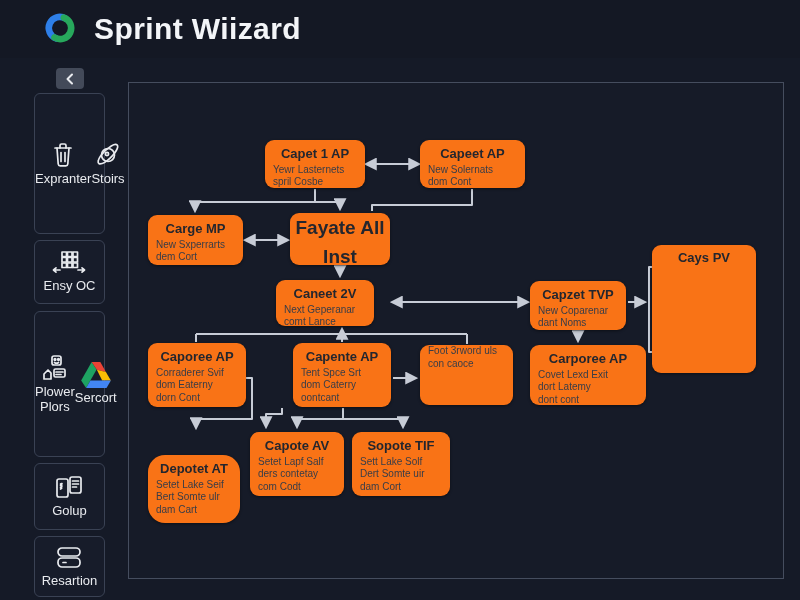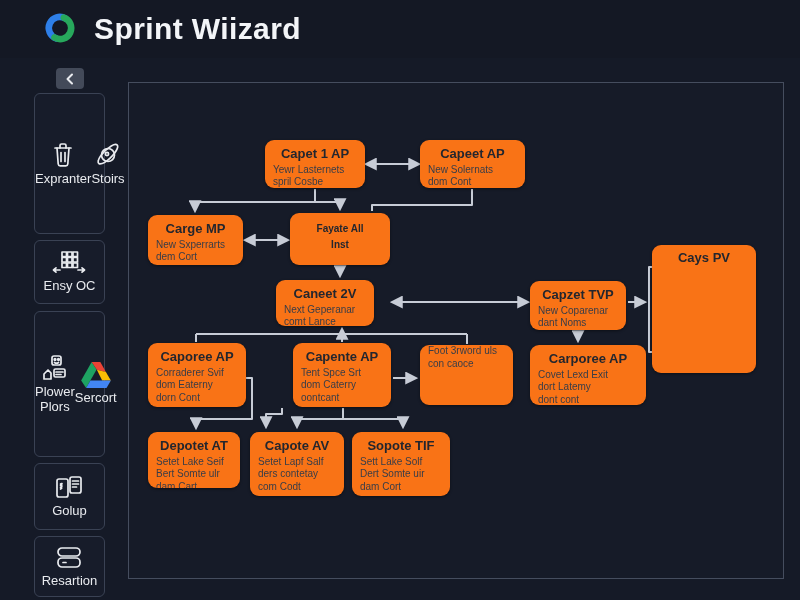--- a/index.html
+++ b/index.html
@@ -46,21 +46,21 @@
     color:#262a33;box-shadow:0 1px 3px rgba(0,0,0,.45);overflow:hidden;cursor:pointer;
   }
   .node-title{
     font-size:13px;font-weight:700;text-align:center;margin:6px 5px 2px;
     white-space:pre-line;line-height:1.2;color:#23262e;
   }
   .node-body{
     font-size:10px;text-align:left;margin:0 8px;line-height:1.28;
     white-space:pre-line;color:#383d48;
   }
-  .node.big .node-title{font-size:10px;margin-top:8px;line-height:1.55;}
+  .node.big .node-title{font-size:19px;margin-top:0;line-height:1.55;}
   .node.small-text .node-title{margin-top:5px;}
   .node.small-text .node-body{font-size:9.5px;line-height:1.22;margin:0 7px;}
 </style>
 </head>
 <body>
 
 <div class="stage">
 
   <div class="header">
     <svg class="logo" viewBox="0 0 40 40">
@@ -270,21 +270,21 @@
       <div class="node" style="left: 420px; top: 345px; width: 93px; height: 60px;">
         <div class="node-body">Foot 3rword uls
 con caoce</div>
       </div>
       <div class="node" style="left: 530px; top: 345px; width: 116px; height: 60px;">
         <div class="node-title">Carporee AP</div>
         <div class="node-body">Covet Lexd Exit
 dort Latemy
 dont cont</div>
       </div>
-      <div class="node" style="left: 148px; top: 432px; width: 92px; height: 56px;">
+      <div class="node" style="left: 148px; top: 455px; width: 92px; height: 68px; border-radius: 17px;">
         <div class="node-title">Depotet AT</div>
         <div class="node-body">Setet Lake Seif
 Bert Somte ulr
 dam Cart</div>
       </div>
       <div class="node" style="left: 250px; top: 432px; width: 94px; height: 64px;">
         <div class="node-title">Capote AV</div>
         <div class="node-body">Setet Lapf Salf
 ders contetay
 com Codt</div>

